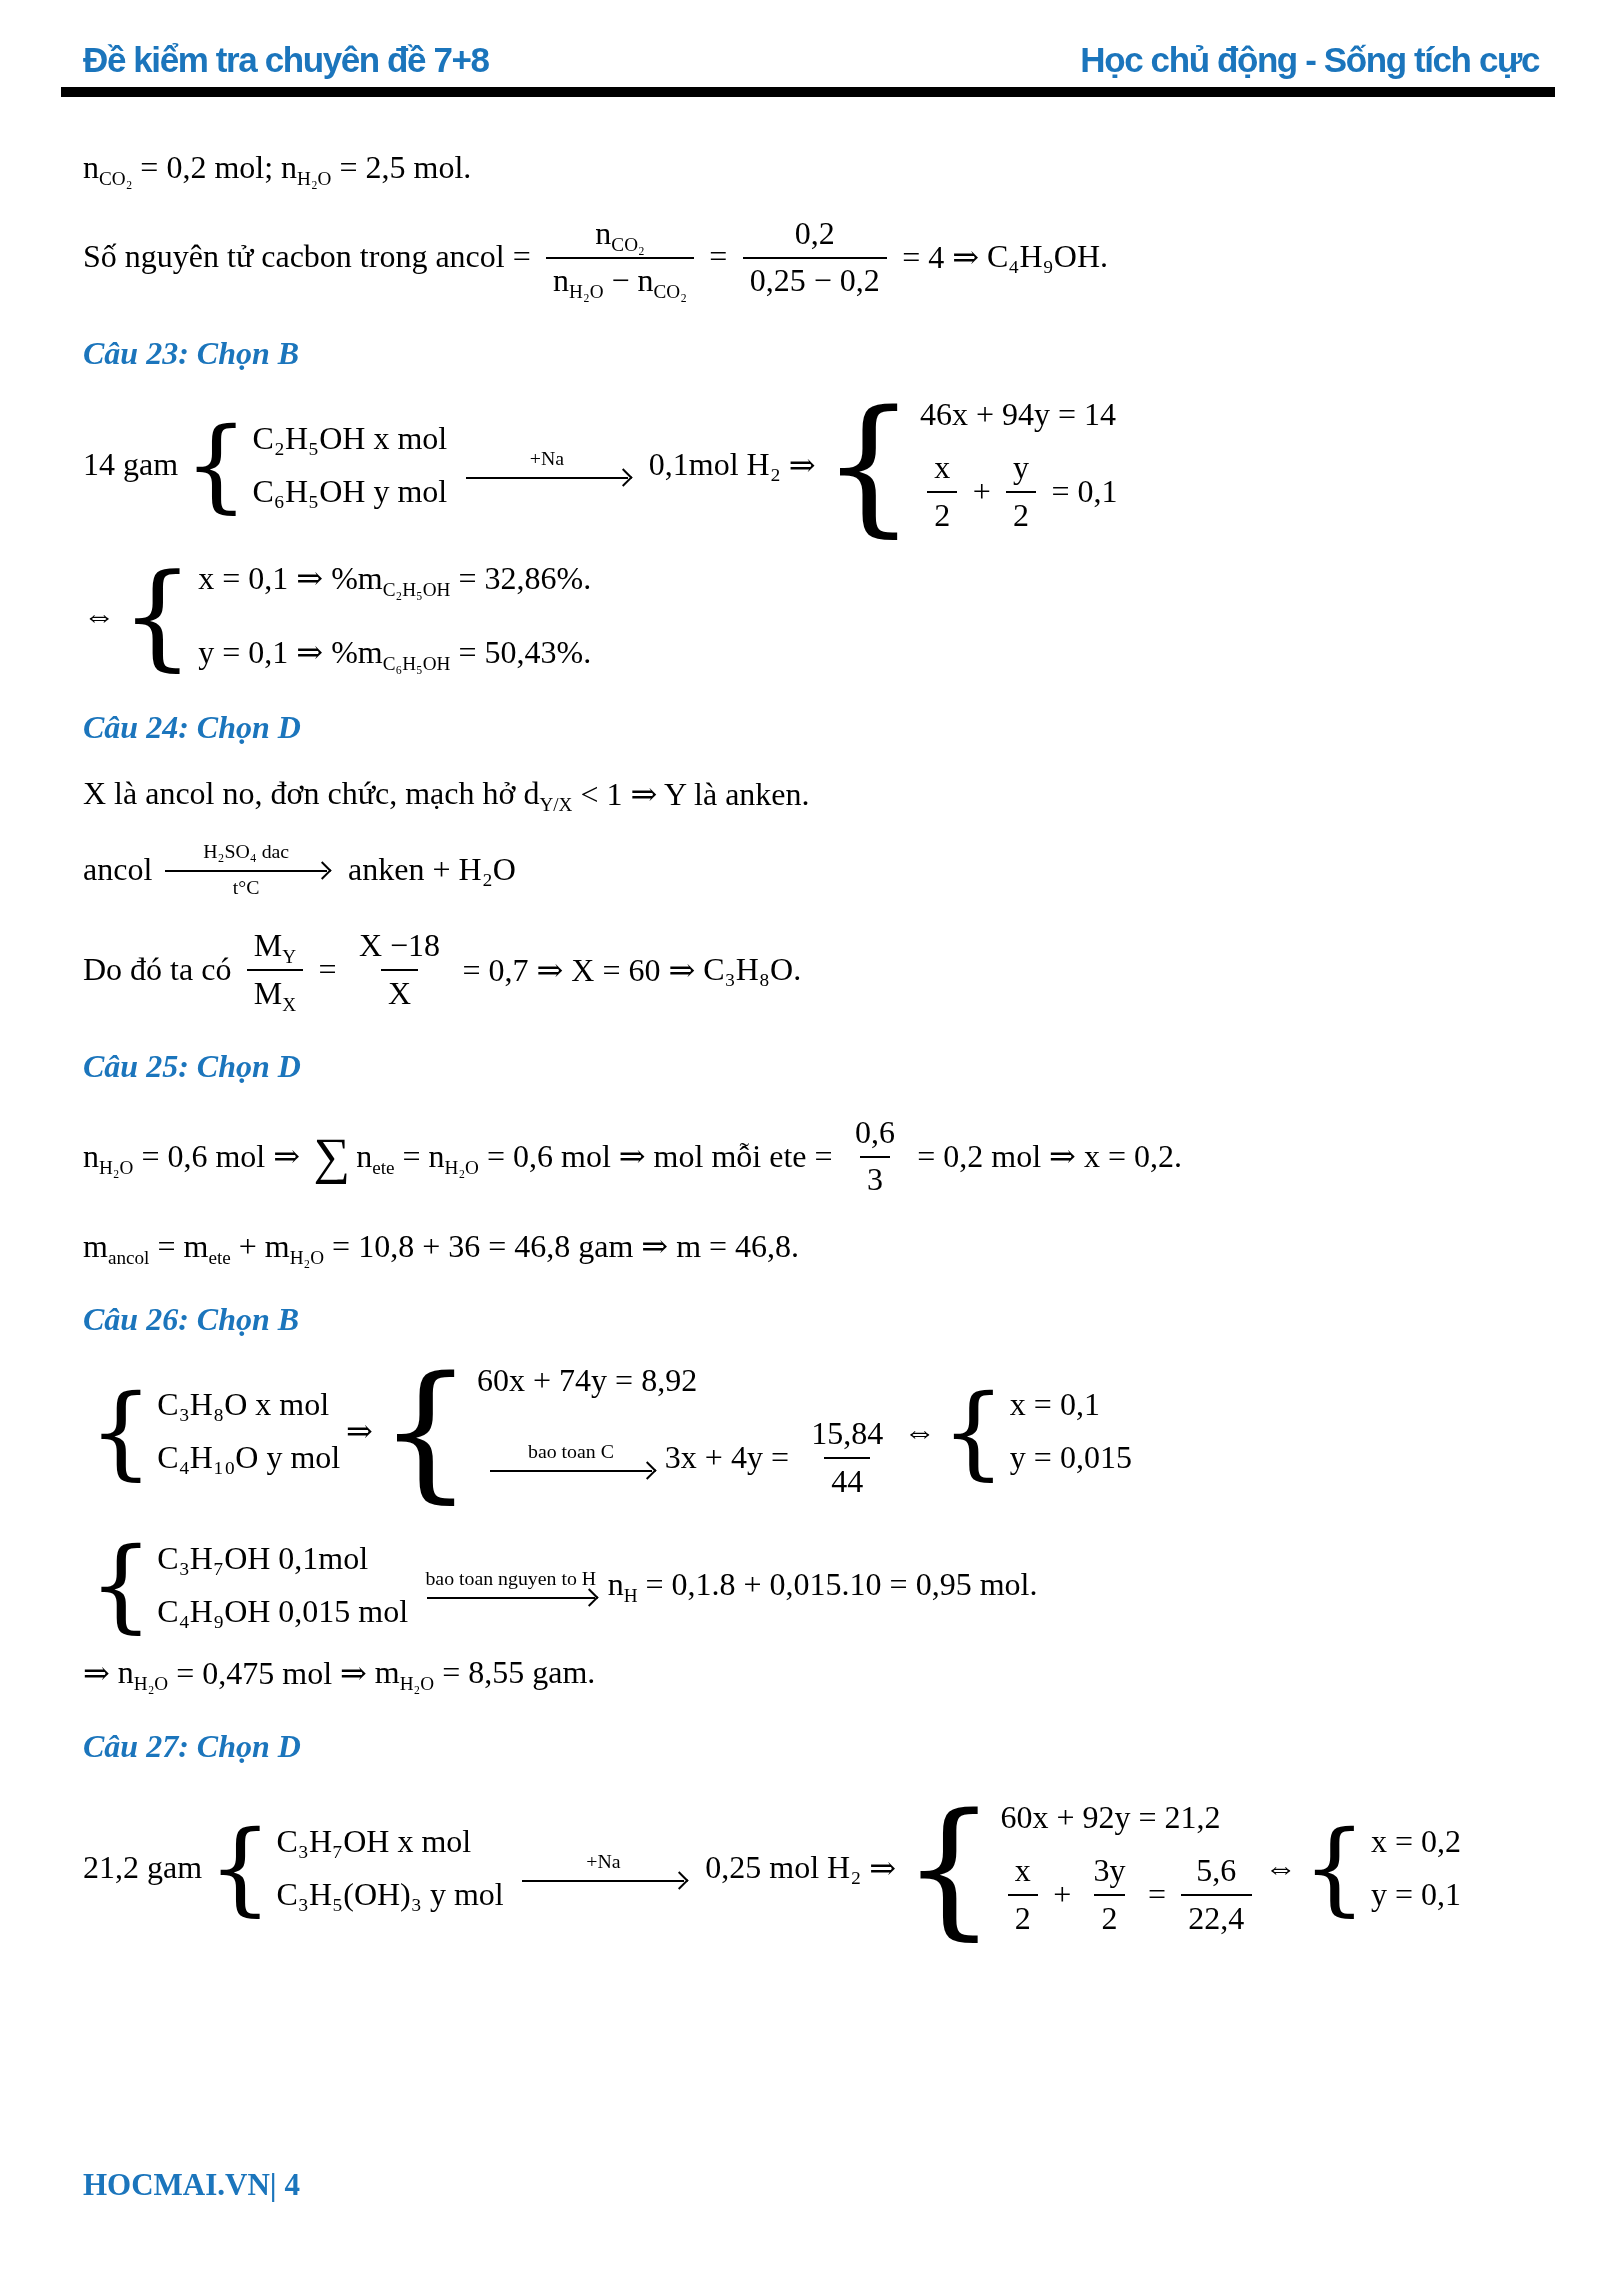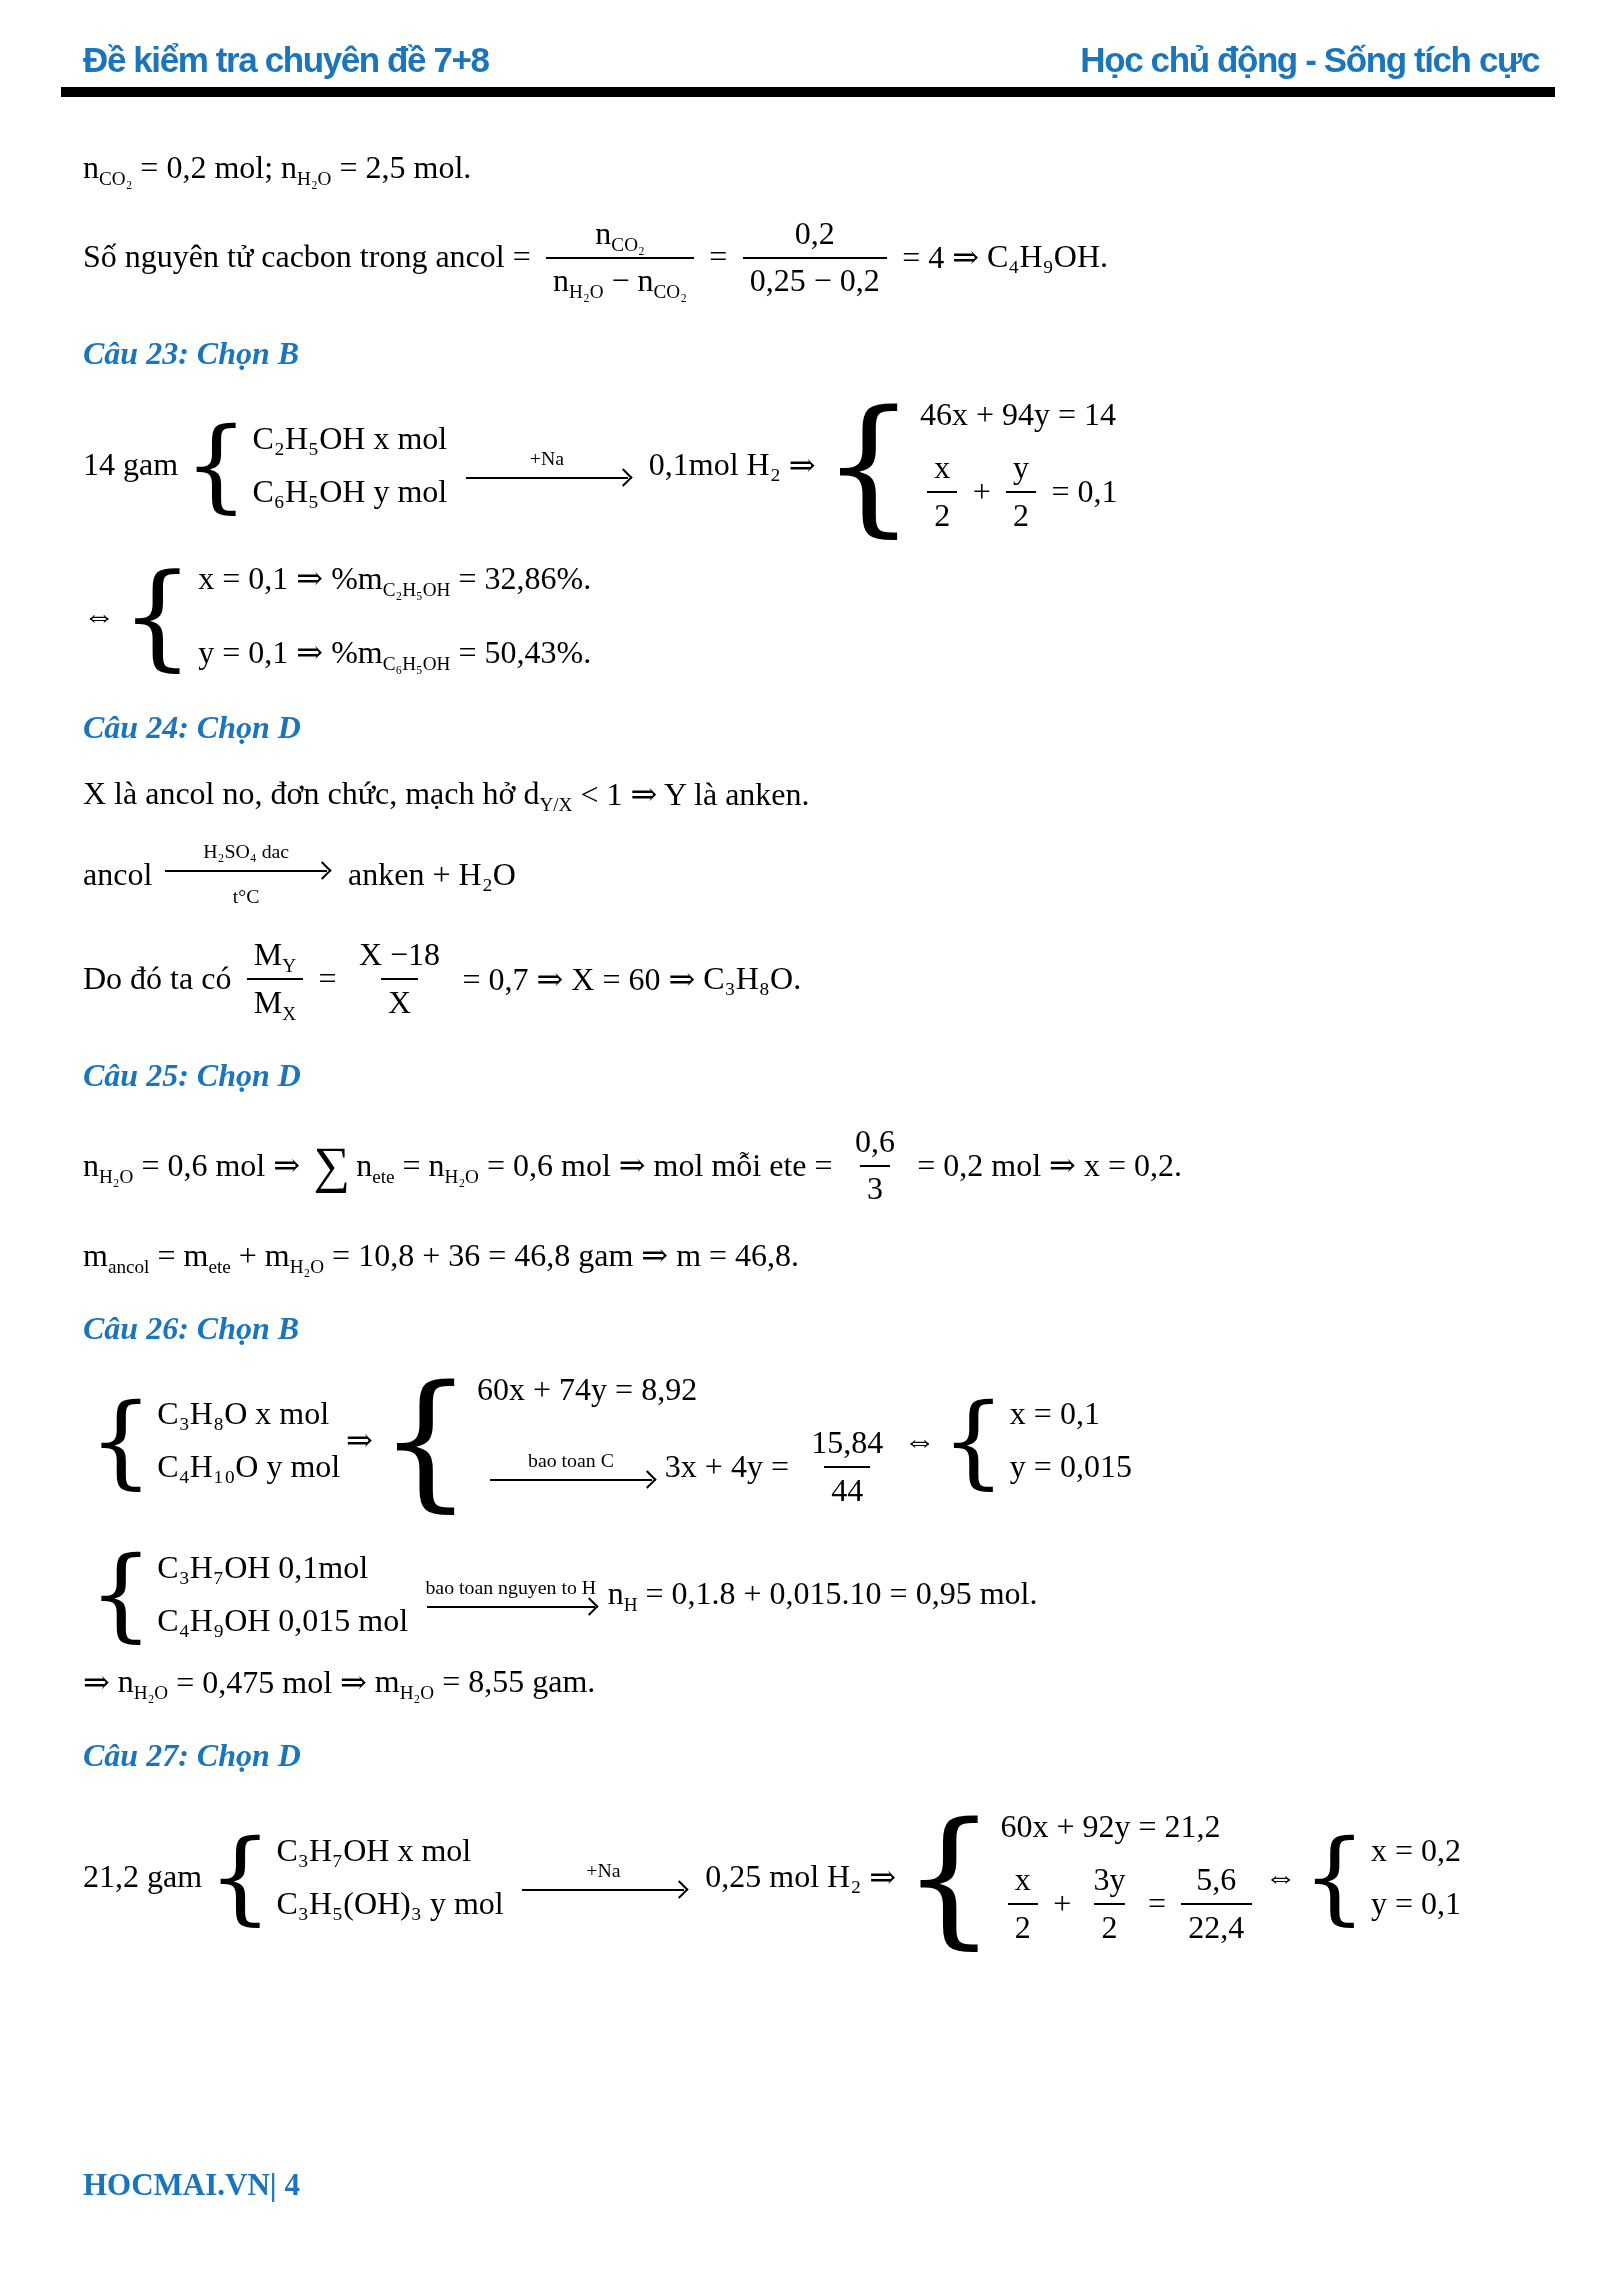--- a/index.html
+++ b/index.html
@@ -41,21 +41,21 @@
   .b35 { font-size:115px; }
   .b4  { font-size:148px; }
   .crows { display:inline-flex; flex-direction:column; justify-content:center; margin-left:4.3px; }
   .gap-sm > * + * { margin-top:16px; }
   .gap-lg > * + * { margin-top:36px;text-align:center; }
   .crow { display:flex; align-items:center; white-space:pre; }
 
   .rxn { display:inline-flex; flex-direction:column; align-items:center; margin:0 11.5px; line-height:1; }
   .rxn .lbl { font-size:.62em; white-space:pre; }
   .rxn .top { margin-bottom:1.4px;text-align:right; }
-  .rxn .bot { margin-top:14px;text-align:right; }
+  .rxn .bot { margin-top:5px;text-align:right; }
   .rxn .shaft { position:relative; align-self:stretch; height:0; border-top:2.9px solid #000; min-width:162px; margin:7.2px 1.4px 1.4px; }
   .rxn .shaft::after {
     content:""; position:absolute; right:-1.4px; top:-8px;
     width:10.8px; height:10.8px;
     border-top:2.9px solid #000; border-right:2.9px solid #000;
     transform:rotate(45deg);
   }
   .sum { font-size:1.6em; line-height:0; margin:0 5.8px; }
 
   .mt-a { margin-top:52px; }

